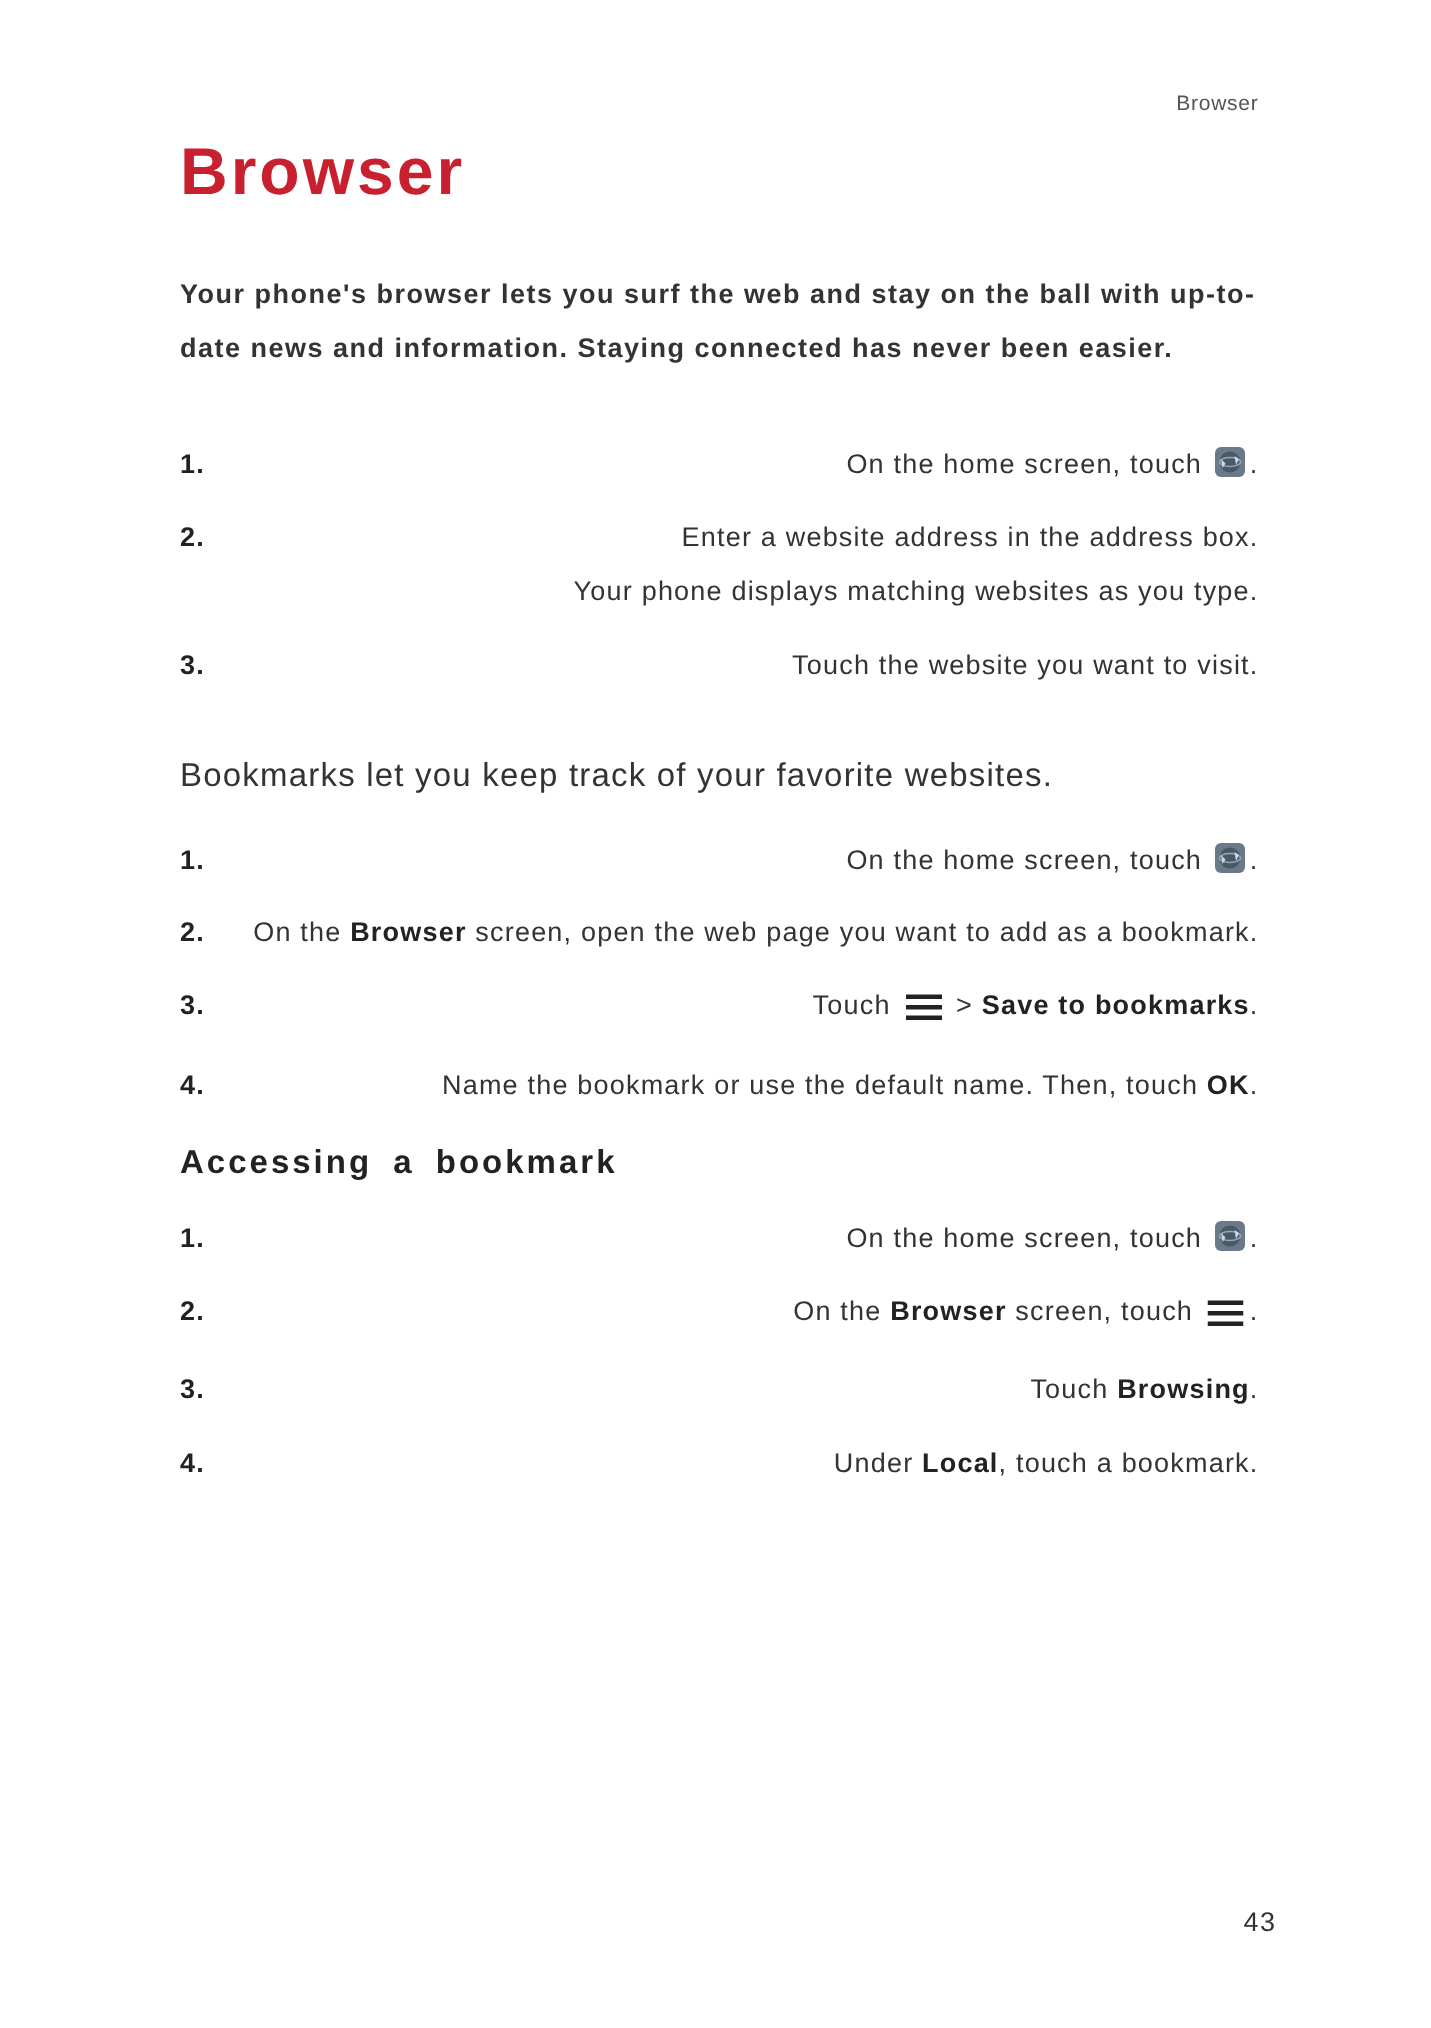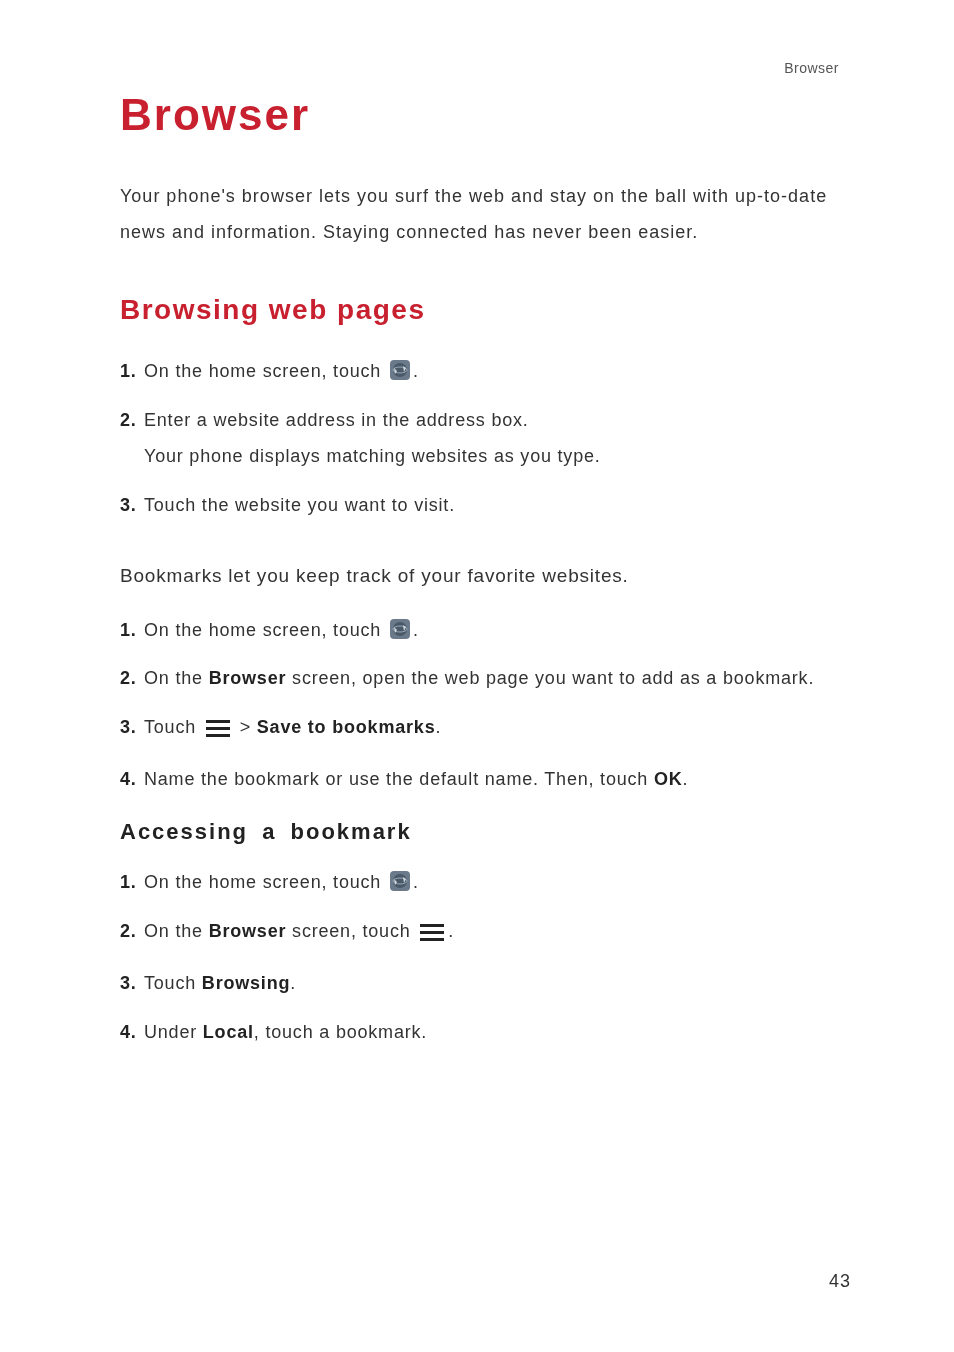--- a/index.html
+++ b/index.html
@@ -30,58 +30,60 @@
       font-weight: 700;
       margin: 30px 0 38px 0;
       letter-spacing: 2px;
     }
     p.intro {
       font-size: 18px;
       line-height: 2.0;
       letter-spacing: 1px;
       color: #333;
       margin: 0 0 44px 0;
+      font-weight: bold;
     }
     h2.section-title {
       color: #c8202f;
       font-size: 28px;
       font-weight: 700;
       letter-spacing: 1.5px;
       margin: 0 0 30px 0;
     }
     .subsection-title {
       font-size: 22px;
       font-weight: 700;
       letter-spacing: 2px;
       color: #222;
       margin: 24px 0 22px 0;
       word-spacing: 6px;
     }
     .body-text {
-      font-size: 19px;
+      font-size: 22px;
       letter-spacing: 0.8px;
       line-height: 1.7;
       color: #333;
       margin: 0 0 22px 0;
     }
     .step {
       display: flex;
       align-items: flex-start;
       margin: 0 0 18px 0;
       font-size: 18px;
       letter-spacing: 0.8px;
       line-height: 1.7;
     }
     .step-num {
       font-weight: 700;
       flex: 0 0 24px;
       color: #222;
     }
     .step-text {
       flex: 1;
+      text-align: right;
     }
     .step-sub {
       margin-top: 6px;
     }
     .bold { font-weight: 700; color: #222; }
     .icon-browser {
       display: inline-block;
       width: 22px;
       height: 22px;
       vertical-align: -4px;
@@ -105,21 +107,20 @@
 <body>
 
 <div class="running-header">Browser</div>
 
 <div class="page">
 
   <h1 class="main-title">Browser</h1>
 
   <p class="intro">Your phone's browser lets you surf the web and stay on the ball with up-to-date news and information. Staying connected has never been easier.</p>
 
-  <h2 class="section-title">Browsing web pages</h2>
 
   <div class="step">
     <span class="step-num">1.</span>
     <span class="step-text">
       <span>On the home screen, touch </span>
       <span class="icon-browser">
         <svg width="22" height="22" viewBox="0 0 22 22">
           <rect x="1" y="1" width="20" height="20" rx="4" fill="#6b7a8a"></rect>
           <circle cx="11" cy="11" r="7" fill="#4a5968"></circle>
           <ellipse cx="11" cy="11" rx="7" ry="3" fill="none" stroke="#9aa8b6" stroke-width="1"></ellipse>

